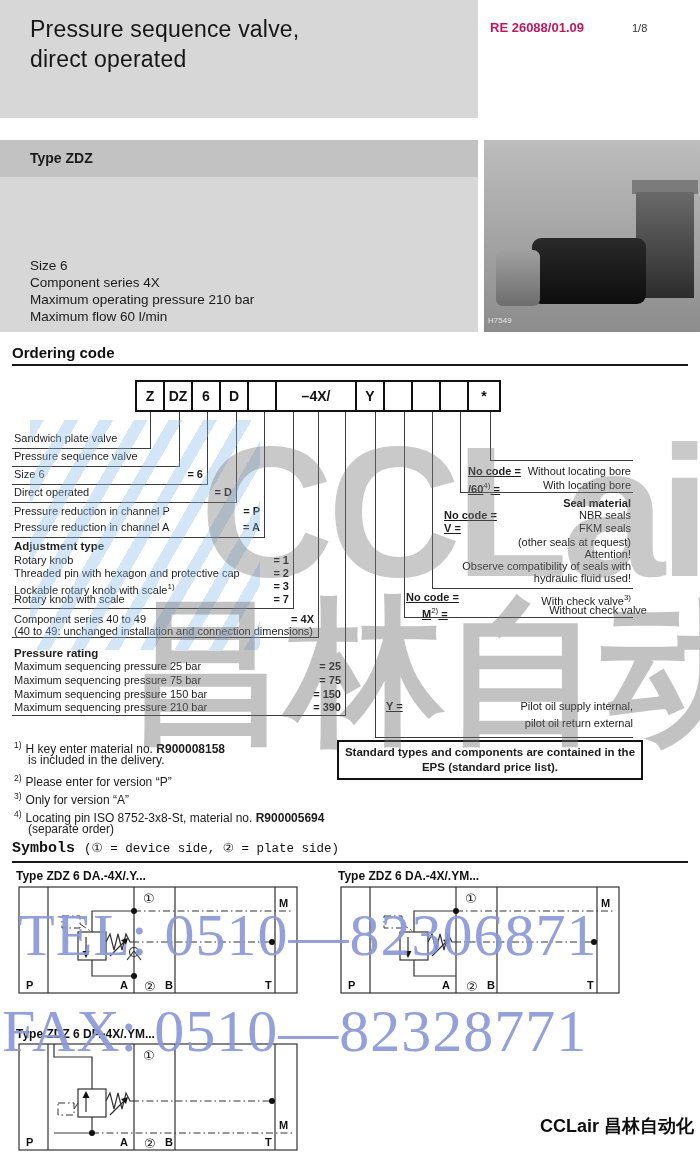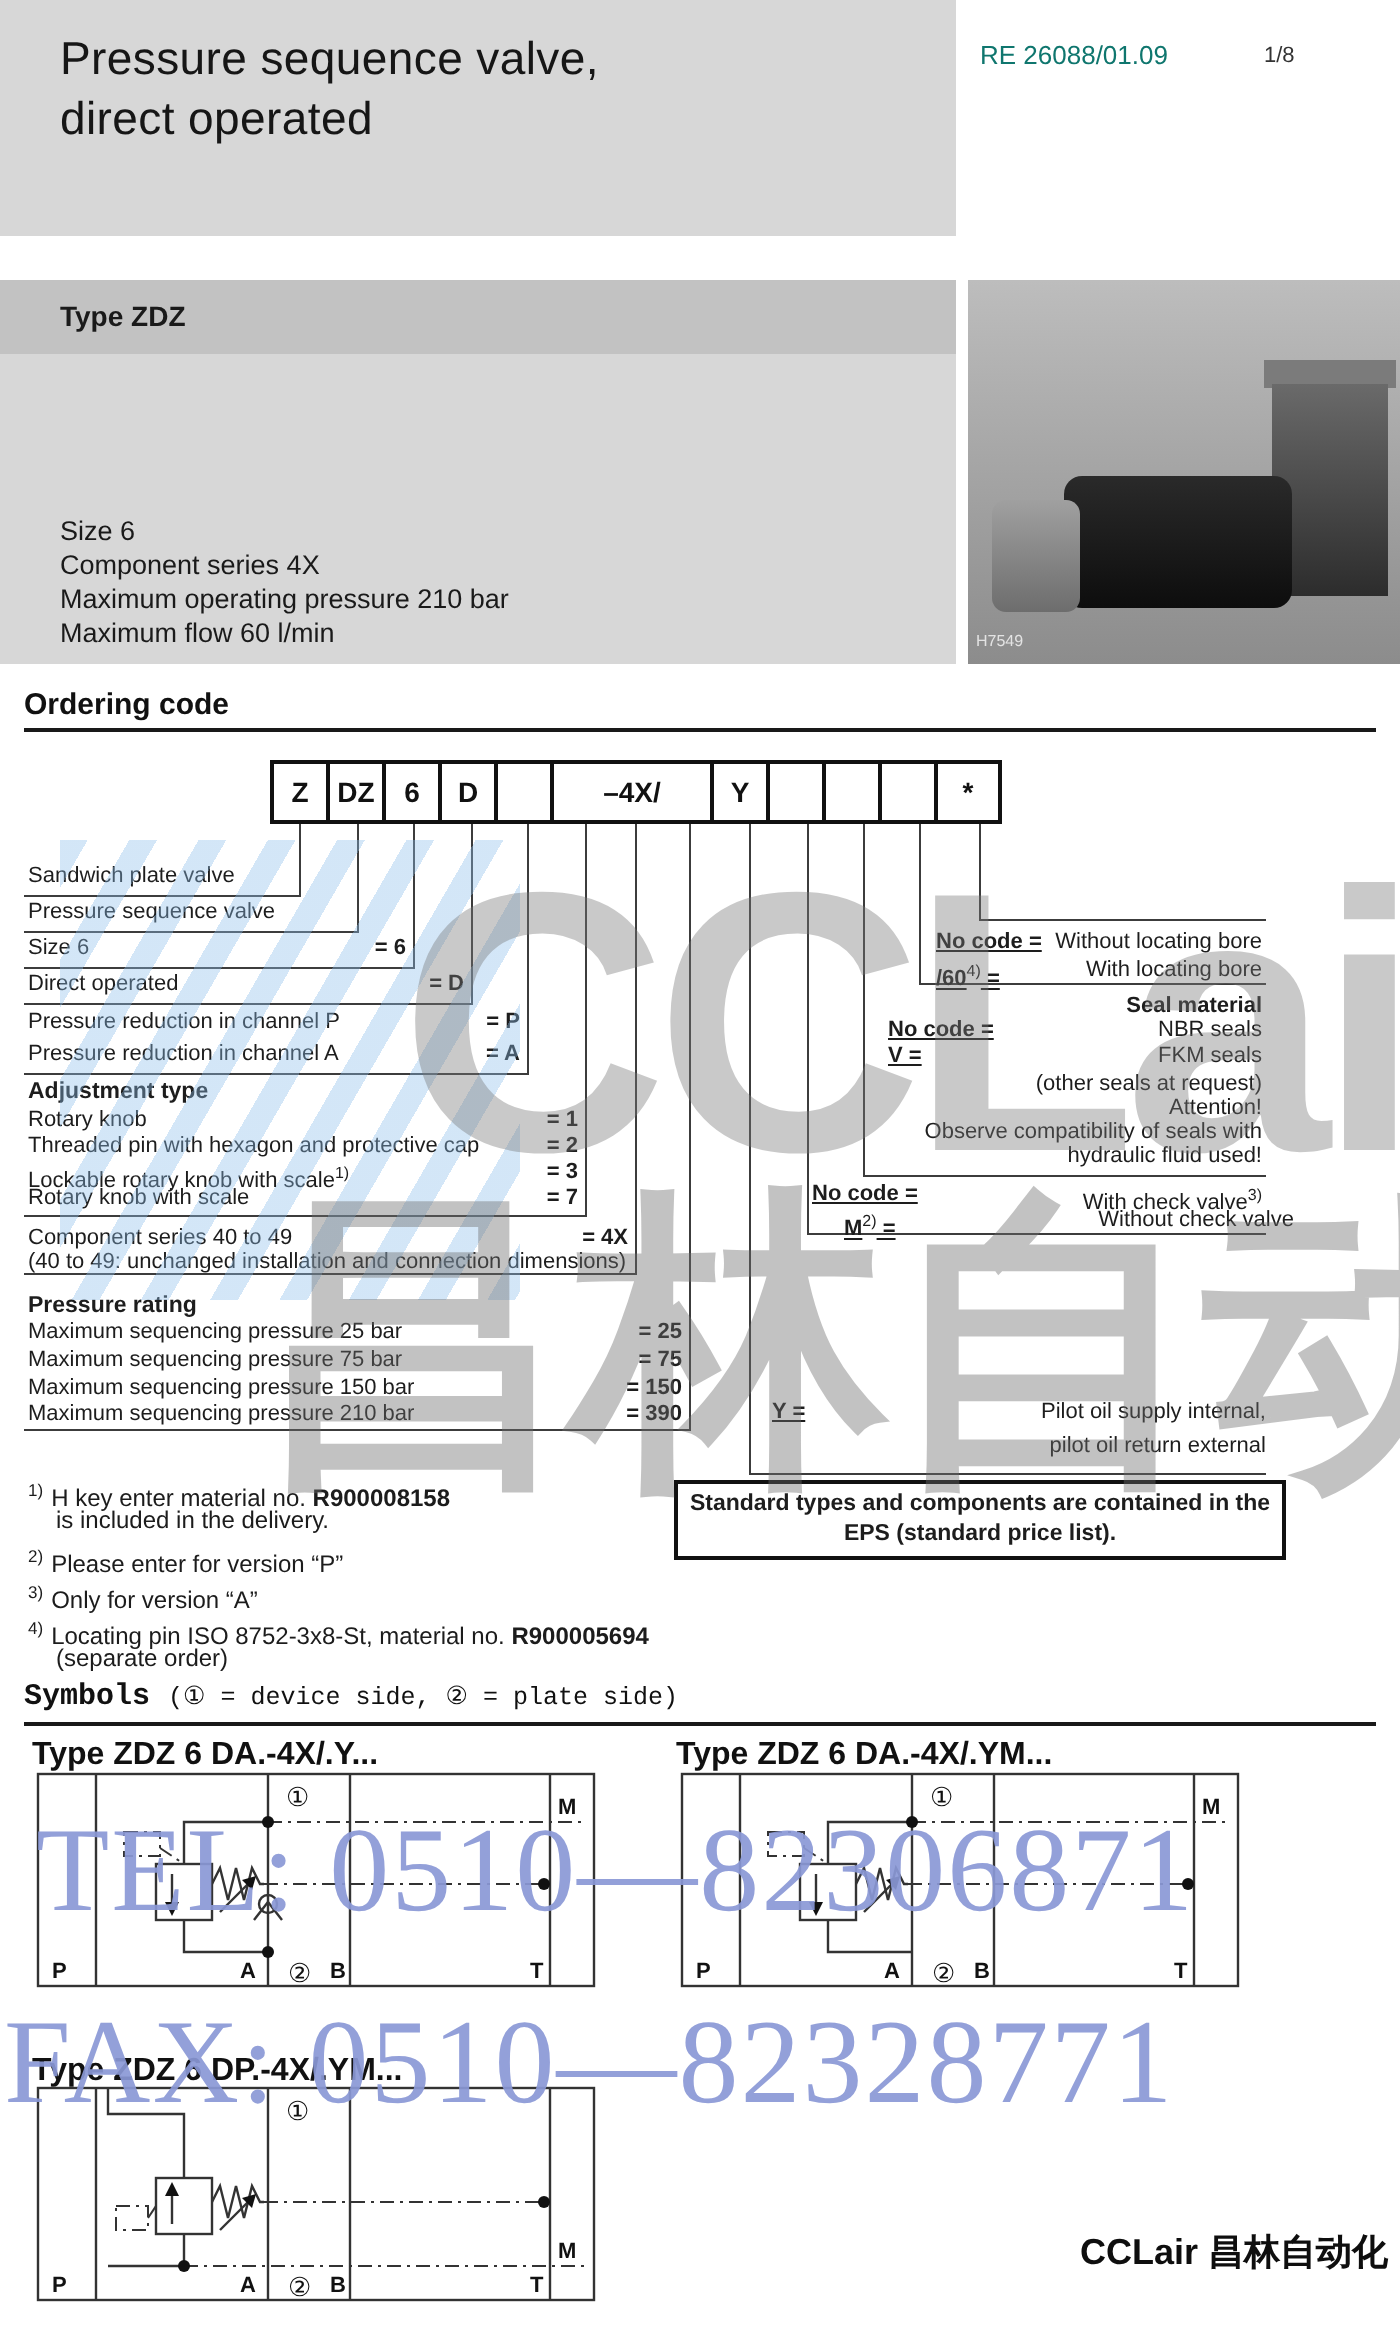--- a/index.html
+++ b/index.html
@@ -1,21 +1,21 @@
 <!DOCTYPE html>
 <html><head>
 <meta charset="utf-8">
 <style>
   html,body{margin:0;padding:0;background:#fff;}
   .page{position:relative;width:700px;height:1163px;background:#fff;overflow:hidden;
         font-family:"Liberation Sans","DejaVu Sans",sans-serif;color:#1d1d1d;}
   
   .hdr-gray{position:absolute;left:0;top:0;width:478px;height:118px;background:#d7d7d7;}
   .title{position:absolute;left:30px;top:14px;font-size:23px;line-height:30px;color:#161616;letter-spacing:.2px;}
-  .docnum{position:absolute;left:490px;top:20px;font-size:13px;font-weight:400;color:#0f766e;}
+  .docnum{position:absolute;left:490px;top:20px;font-size:13px;font-weight:700;color:#be185d;}
   .pagenum{position:absolute;left:632px;top:22px;font-size:11px;color:#333;}
   
   .band{position:absolute;left:0;top:140px;width:478px;height:37px;background:#c2c2c2;}
   .band-label{position:absolute;left:30px;top:10px;font-size:14px;font-weight:700;color:#1a1a1a;}
   .gray2{position:absolute;left:0;top:177px;width:478px;height:155px;background:#d7d7d7;}
   .specs{position:absolute;left:30px;top:80px;font-size:13.5px;line-height:17px;color:#1a1a1a;}
   .photo{position:absolute;left:484px;top:140px;width:216px;height:192px;background:linear-gradient(180deg,#bdbdbd,#8c8c8c);}
   .ph-knob{position:absolute;left:12px;top:110px;width:44px;height:56px;border-radius:7px;background:linear-gradient(180deg,#a0a0a0,#6d6d6d);}
   .ph-body{position:absolute;left:48px;top:98px;width:114px;height:66px;border-radius:9px;background:linear-gradient(180deg,#2a2a2a,#0d0d0d);}
   .ph-block{position:absolute;left:152px;top:52px;width:58px;height:106px;background:linear-gradient(180deg,#6a6a6a,#2c2c2c);}
@@ -39,21 +39,21 @@
   .rrow b,.row b{font-weight:700;text-decoration:underline;}
   .bold{font-weight:700;}
   sup{font-size:8px;}
   
   .fn{position:absolute;left:14px;font-size:12px;line-height:14px;color:#1c1c1c;}
   .fn sup{font-size:8.5px;margin-right:4px;}
   .fn2{left:28px;}
   .notice{position:absolute;left:337px;top:740px;width:294px;border:2px solid #111;background:#fff;
           font-size:11.5px;line-height:15px;font-weight:700;text-align:center;padding:3px 4px;}
   
-  .sym-title{position:absolute;font-size:16px;font-weight:700;color:#111;}
+  .sym-title{position:absolute;font-size:12px;font-weight:700;color:#111;}
   .dsvg{position:absolute;}
   .dln{stroke:#333;stroke-width:1.2;fill:none;}
   .ddash{stroke:#333;stroke-width:1;fill:none;stroke-dasharray:7 3 1.5 3;}
   .ddot{fill:#111;}
   .plbl{font:700 11px "Liberation Sans",sans-serif;fill:#111;}
   .dnum{font:13px "DejaVu Sans",sans-serif;fill:#111;}
   
   .wm{position:absolute;pointer-events:none;white-space:nowrap;}
   .wm-stripes{left:30px;top:420px;width:230px;height:230px;
      background:repeating-linear-gradient(120deg,rgba(140,190,235,.38) 0 12px,rgba(255,255,255,0) 12px 30px);}

